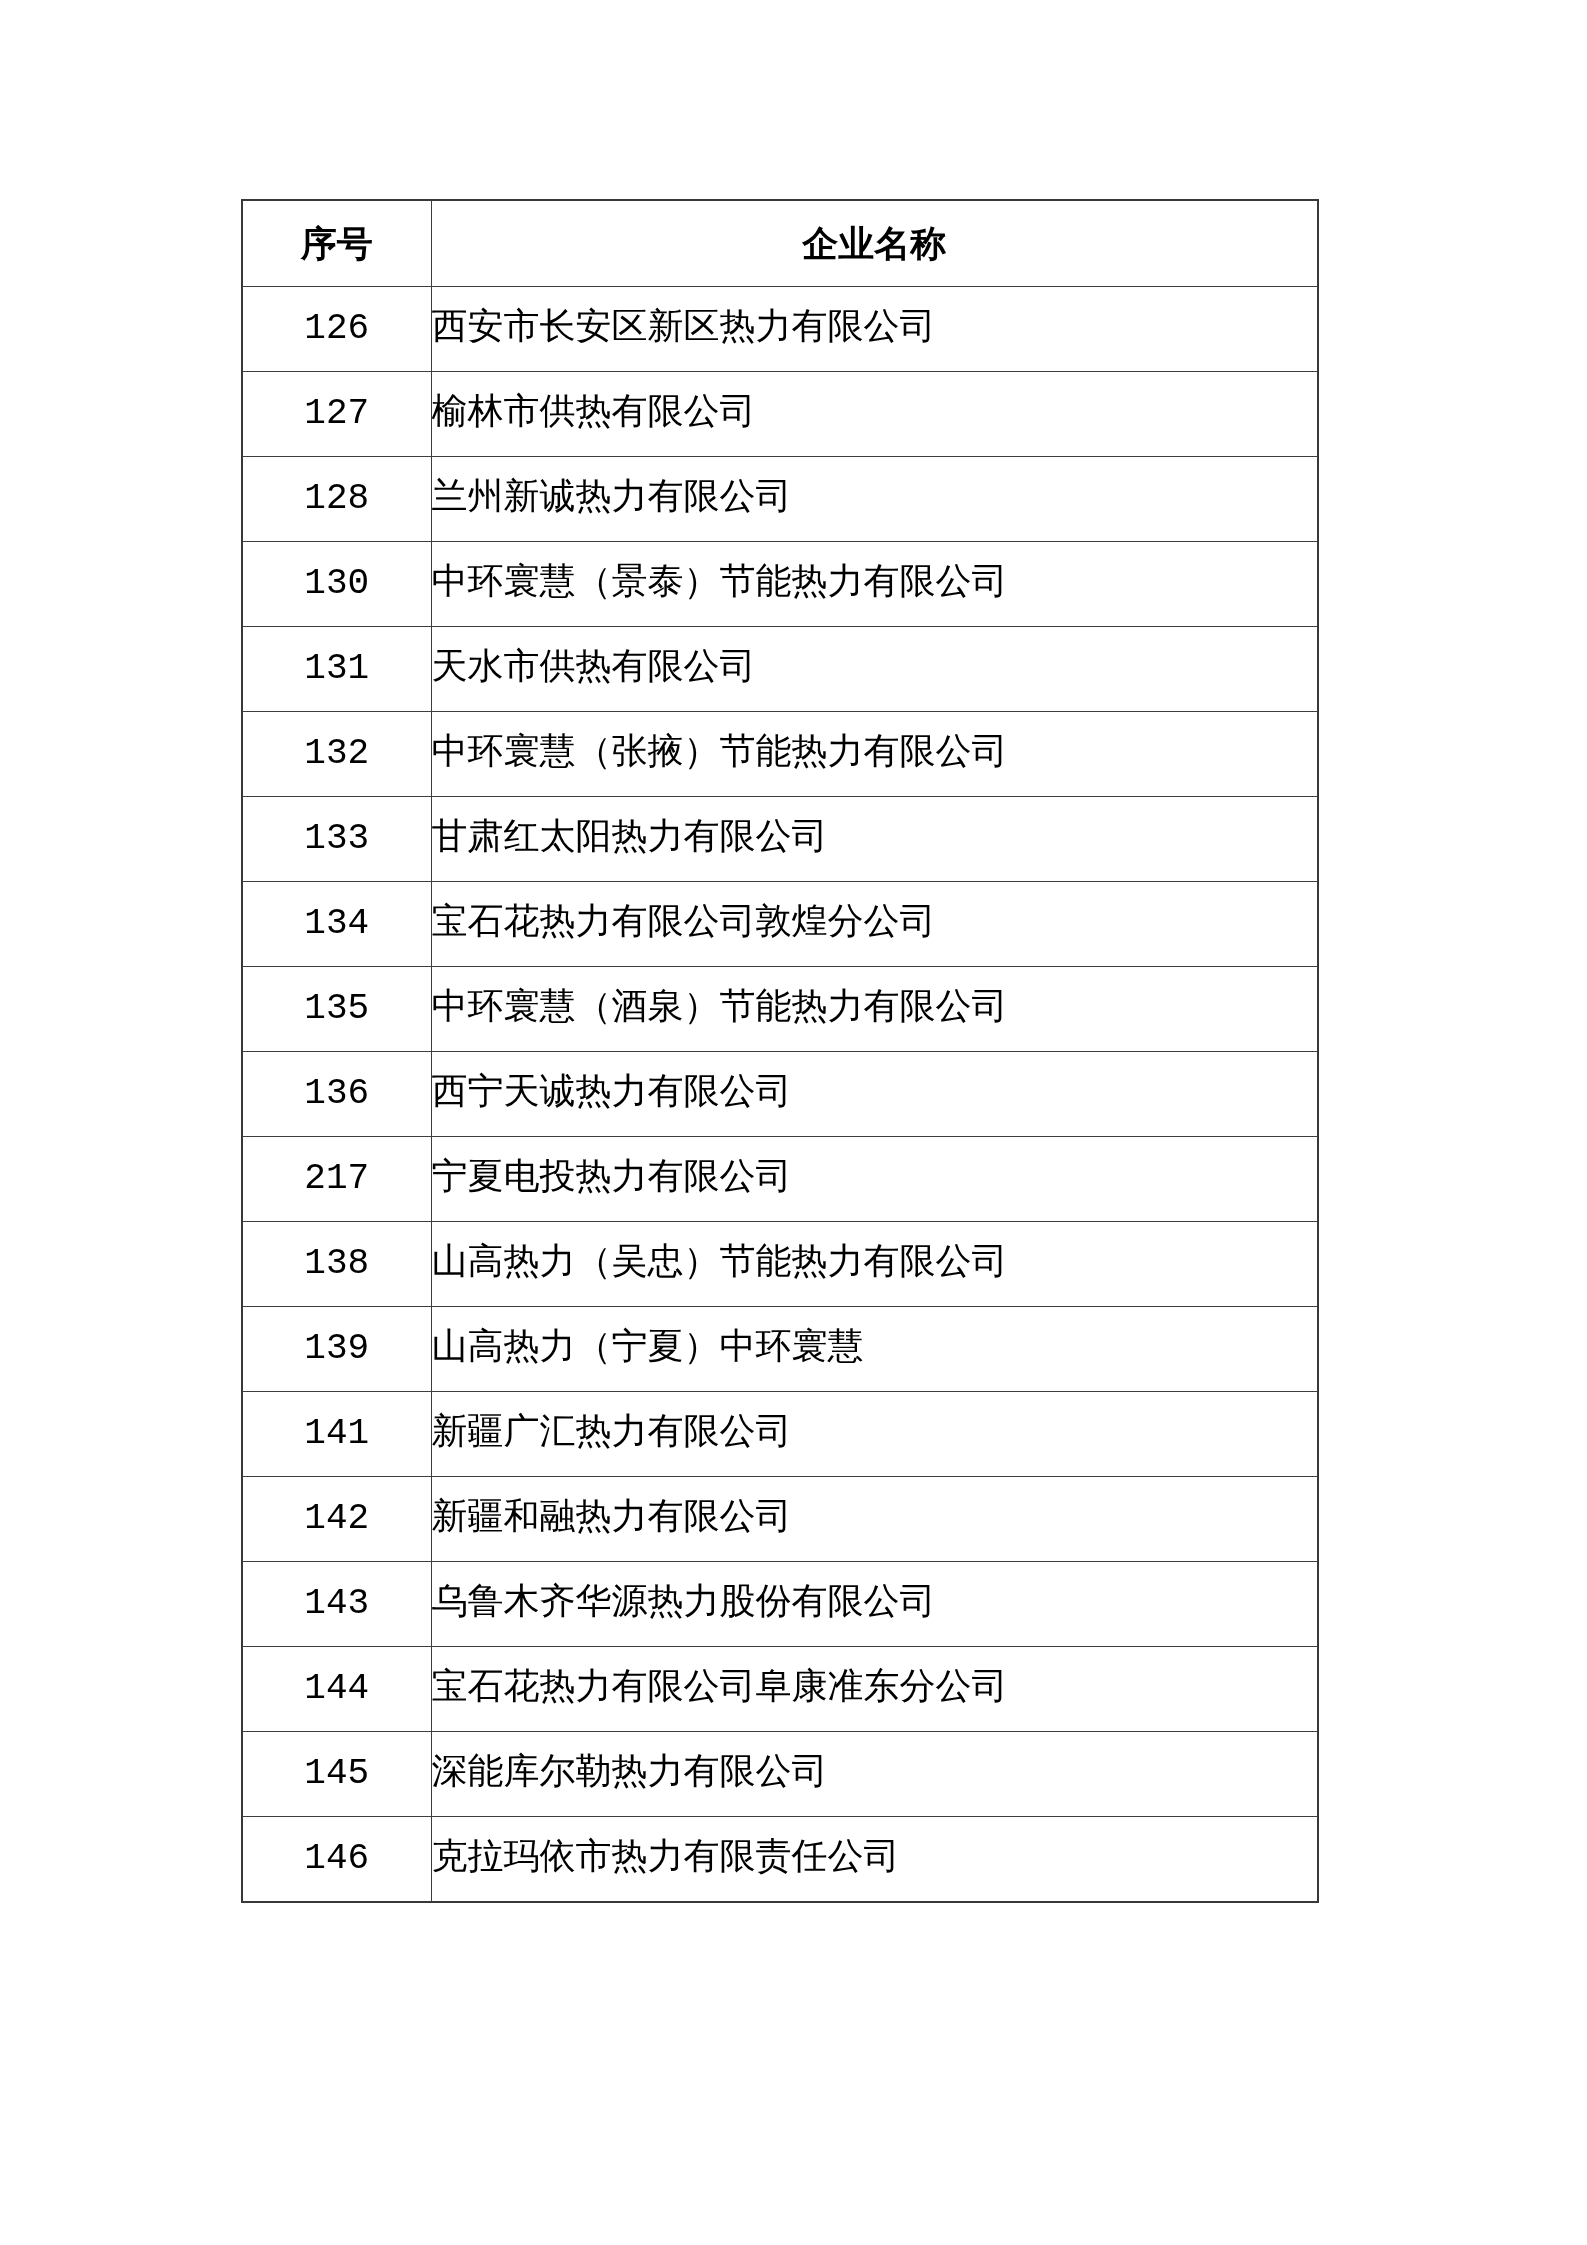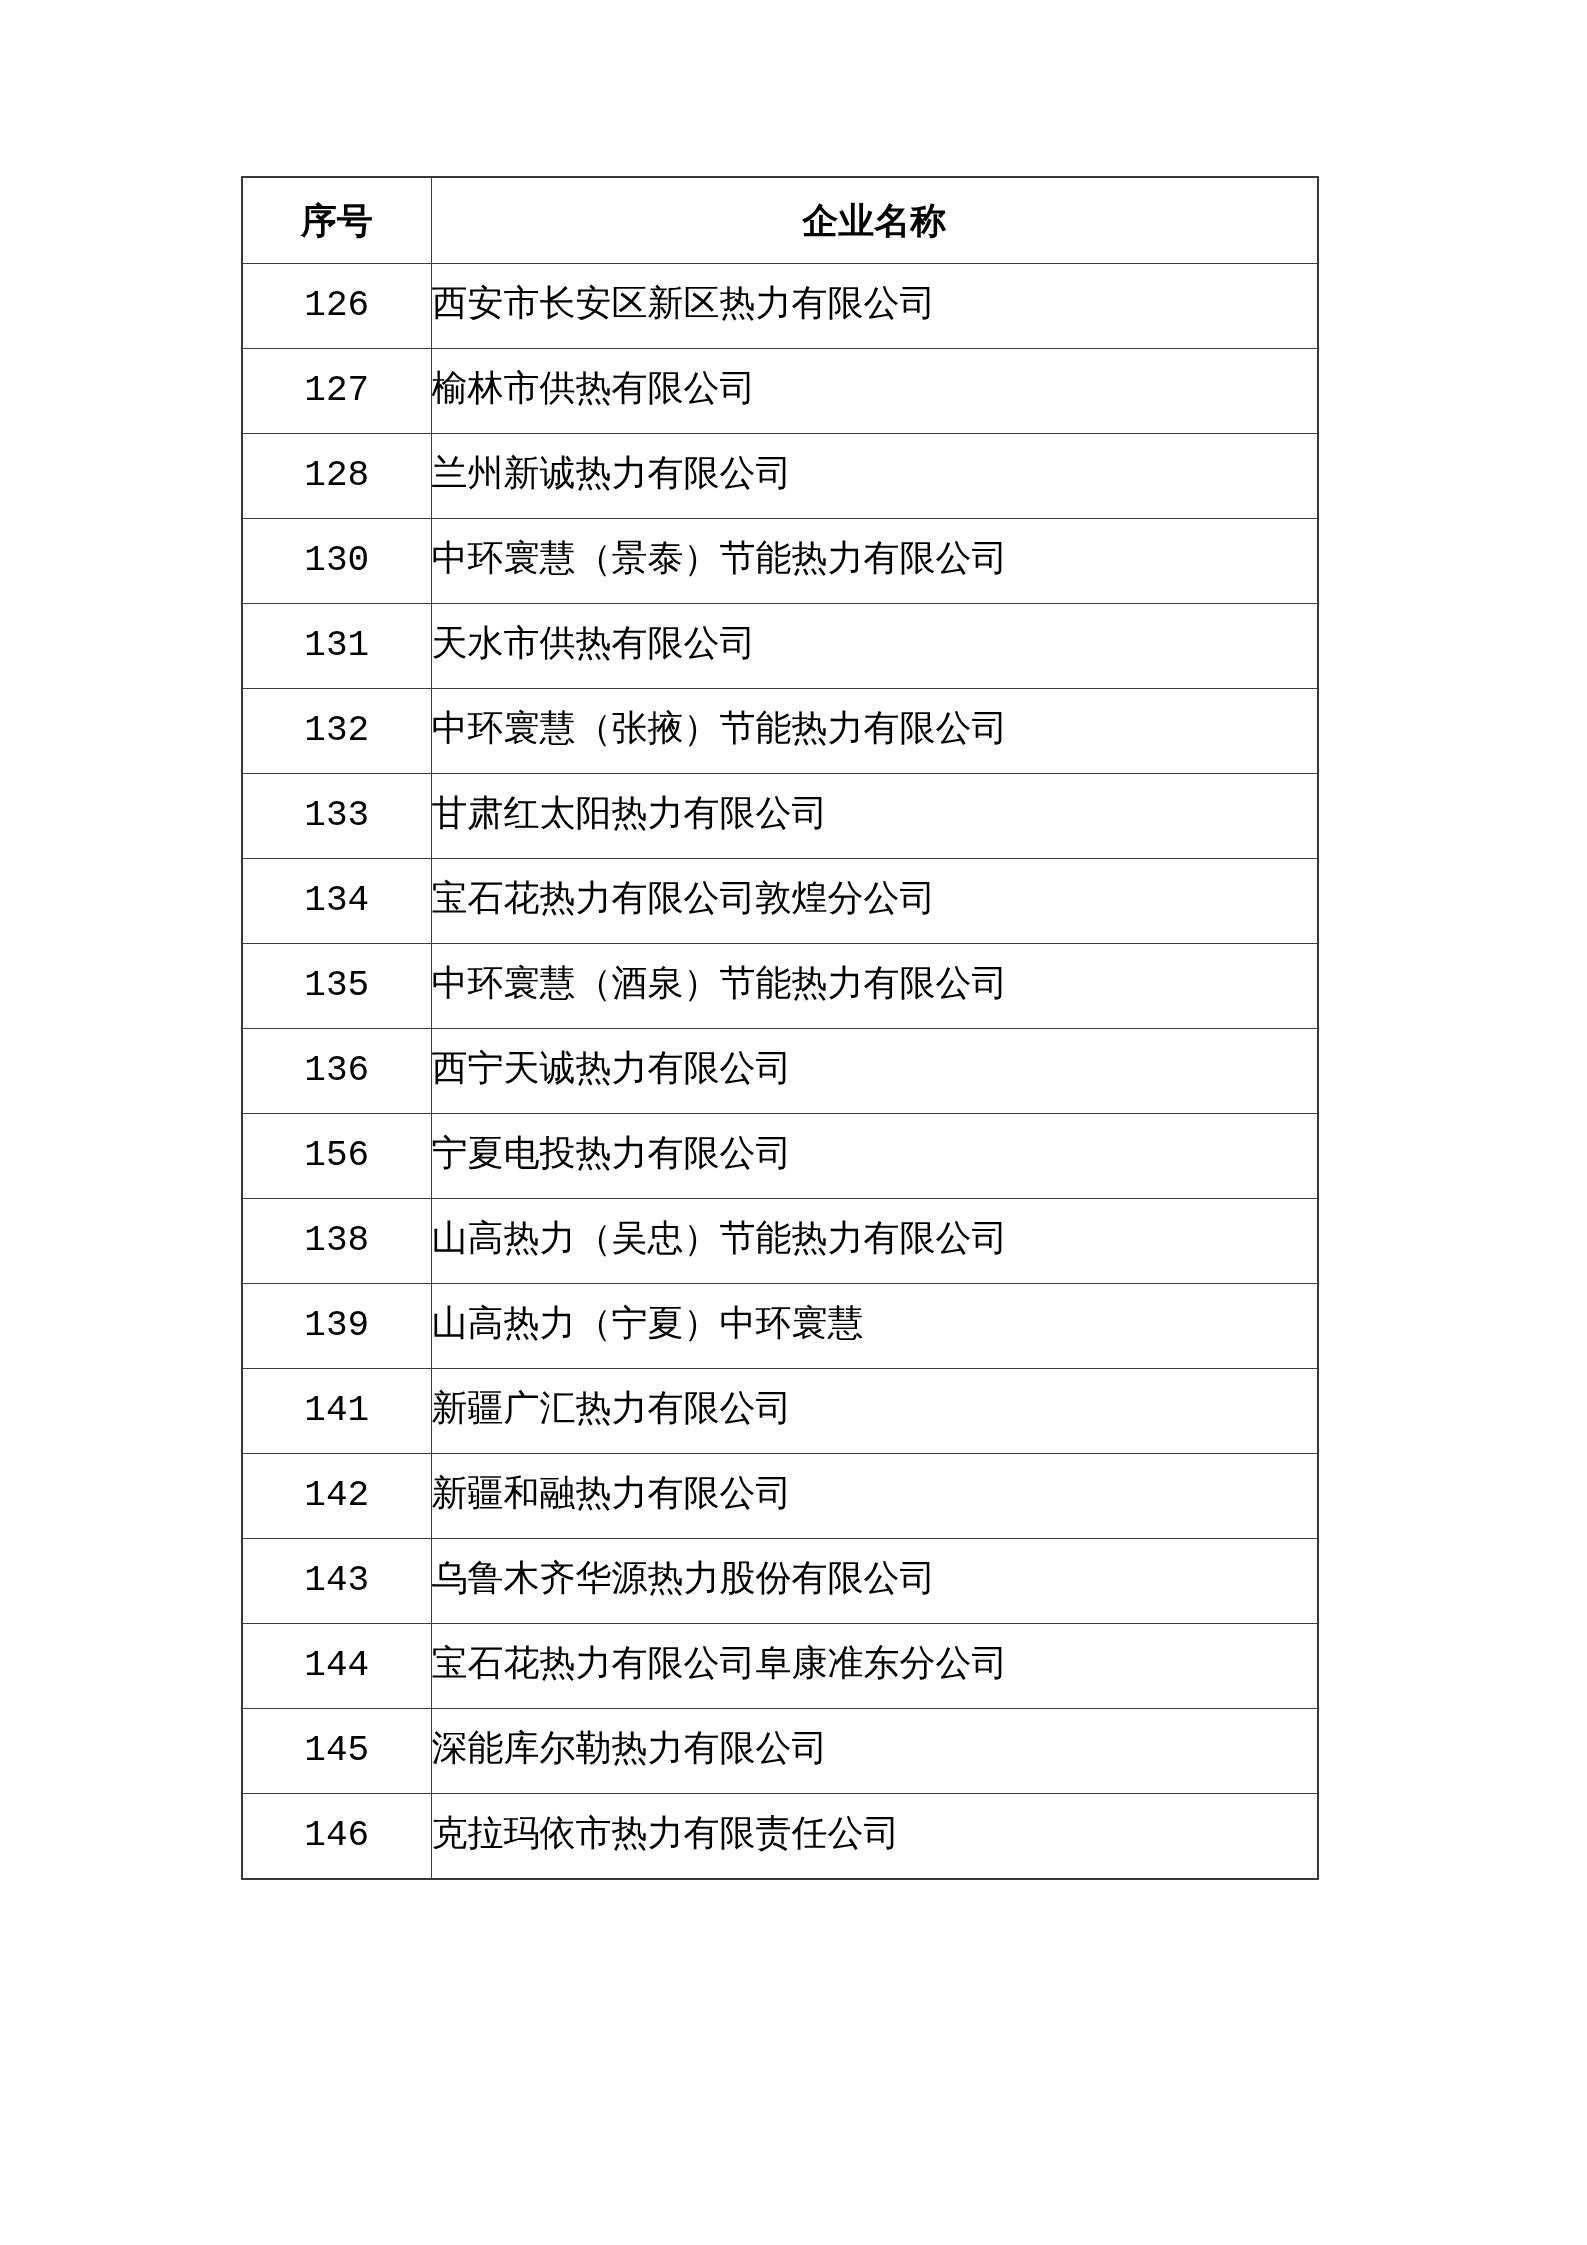--- a/index.html
+++ b/index.html
@@ -12,21 +12,21 @@
     width: 1587px;
     height: 2245px;
     background: #ffffff;
     overflow: hidden;
     font-family: "Liberation Serif", "DejaVu Serif", serif;
     color: #000000;
   }
   table.company-table {
     position: absolute;
     left: 241px;
-    top: 176px;
+    top: 199px;
     width: 1076px;
     border-collapse: collapse;
     table-layout: fixed;
     border: 2px solid #383838;
   }
   table.company-table col.c-index { width: 189px; }
   table.company-table col.c-name  { width: 887px; }
   table.company-table th,
   table.company-table td {
     border: 1px solid #3d3d3d;
@@ -106,21 +106,21 @@
         </tr>
         <tr>
           <td class="col-index">135</td>
           <td class="col-name">中环寰慧（酒泉）节能热力有限公司</td>
         </tr>
         <tr>
           <td class="col-index">136</td>
           <td class="col-name">西宁天诚热力有限公司</td>
         </tr>
         <tr>
-          <td class="col-index">156</td>
+          <td class="col-index">217</td>
           <td class="col-name">宁夏电投热力有限公司</td>
         </tr>
         <tr>
           <td class="col-index">138</td>
           <td class="col-name">山高热力（吴忠）节能热力有限公司</td>
         </tr>
         <tr>
           <td class="col-index">139</td>
           <td class="col-name">山高热力（宁夏）中环寰慧</td>
         </tr>

